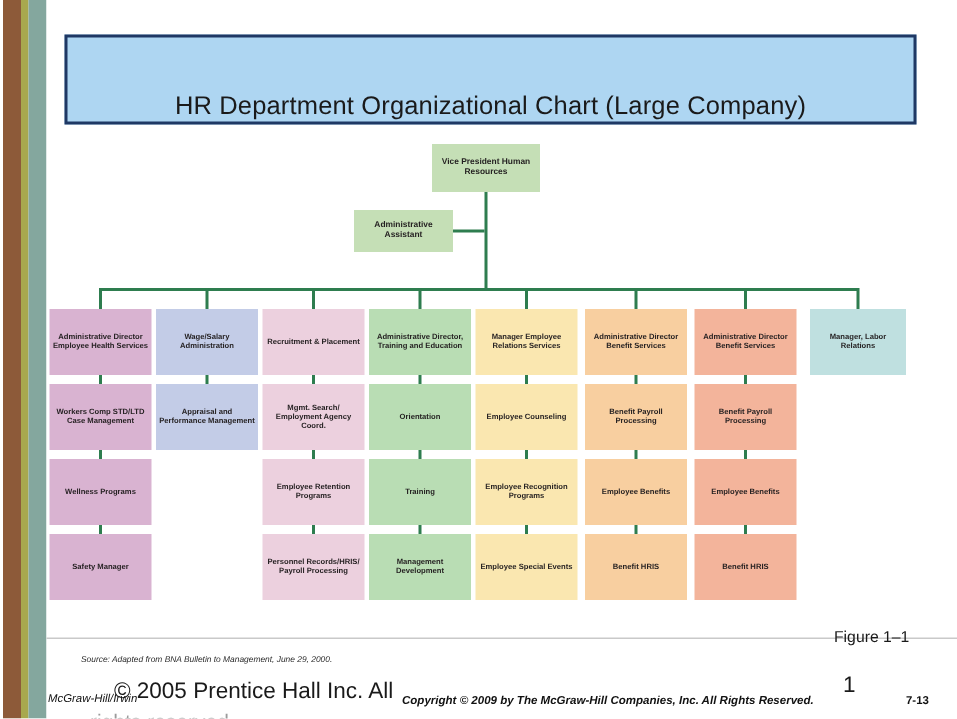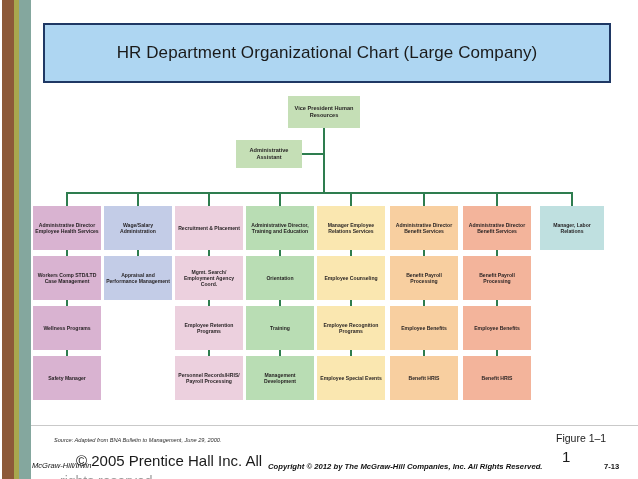--- a/index.html
+++ b/index.html
@@ -16,21 +16,21 @@
   #strip-olive{left:14px;width:5px;background:#a8a84e;}
   #strip-teal{left:19px;width:12px;background:#84a79e;}
 
   
   #slide{position:absolute;left:31px;top:0;width:607px;height:479px;background:#ffffff;}
 
   
   #title-bar{
     position:absolute;left:43px;top:23px;width:568px;height:60px;
     background:#aed6f2;border:2px solid #1f3864;box-sizing:border-box;
-    display:flex;align-items:center;justify-content:center;
+    display:flex;align-items:flex-end;justify-content:center;
   }
   #title-text{
     font-size:17px;color:#1a1a1a;letter-spacing:.1px;white-space:nowrap;
   }
 
   
   #chart{position:absolute;left:0;top:88px;width:638px;height:330px;}
 
   .node{
     position:absolute;box-sizing:border-box;
@@ -46,21 +46,21 @@
   .v{width:1.6px;}
   .h{height:1.6px;}
 
   
   #source-note{
     position:absolute;left:54px;top:437px;
     font-size:5.6px;font-style:italic;color:#2b2b2b;white-space:nowrap;
     font-family:"Liberation Sans", sans-serif;
   }
   #figure-label{
-    position:absolute;left:556px;top:432px;
+    position:absolute;left:556px;top:419px;
     font-size:10.5px;color:#1a1a1a;white-space:nowrap;
   }
   #prentice-line{
     position:absolute;left:48px;top:452px;
     font-size:15px;color:#1a1a1a;white-space:nowrap;margin-left:28px;
   }
   #mcgraw-mark{
     position:absolute;left:32px;top:461px;
     font-size:7.6px;font-weight:normal;font-style:italic;color:#111;
     white-space:nowrap;
@@ -222,15 +222,15 @@
     </div>
   </div>
 
 <div id="hr-rule"></div>
 
 <div id="source-note">Source: Adapted from BNA Bulletin to Management, June 29, 2000.</div>
 <div id="figure-label">Figure 1–1</div>
 <div id="prentice-line">© 2005 Prentice Hall Inc. All</div>
 <div id="ghost-line">rights reserved.</div>
 <div id="mcgraw-mark">McGraw-Hill/Irwin</div>
-<div id="copyright-line">Copyright © 2012 by The McGraw-Hill Companies, Inc. All Rights Reserved.</div>
+<div id="copyright-line">Copyright © 2009 by The McGraw-Hill Companies, Inc. All Rights Reserved.</div>
 <div id="page-one">1</div>
 <div id="slide-number">7-13</div>
 
 </body></html>

